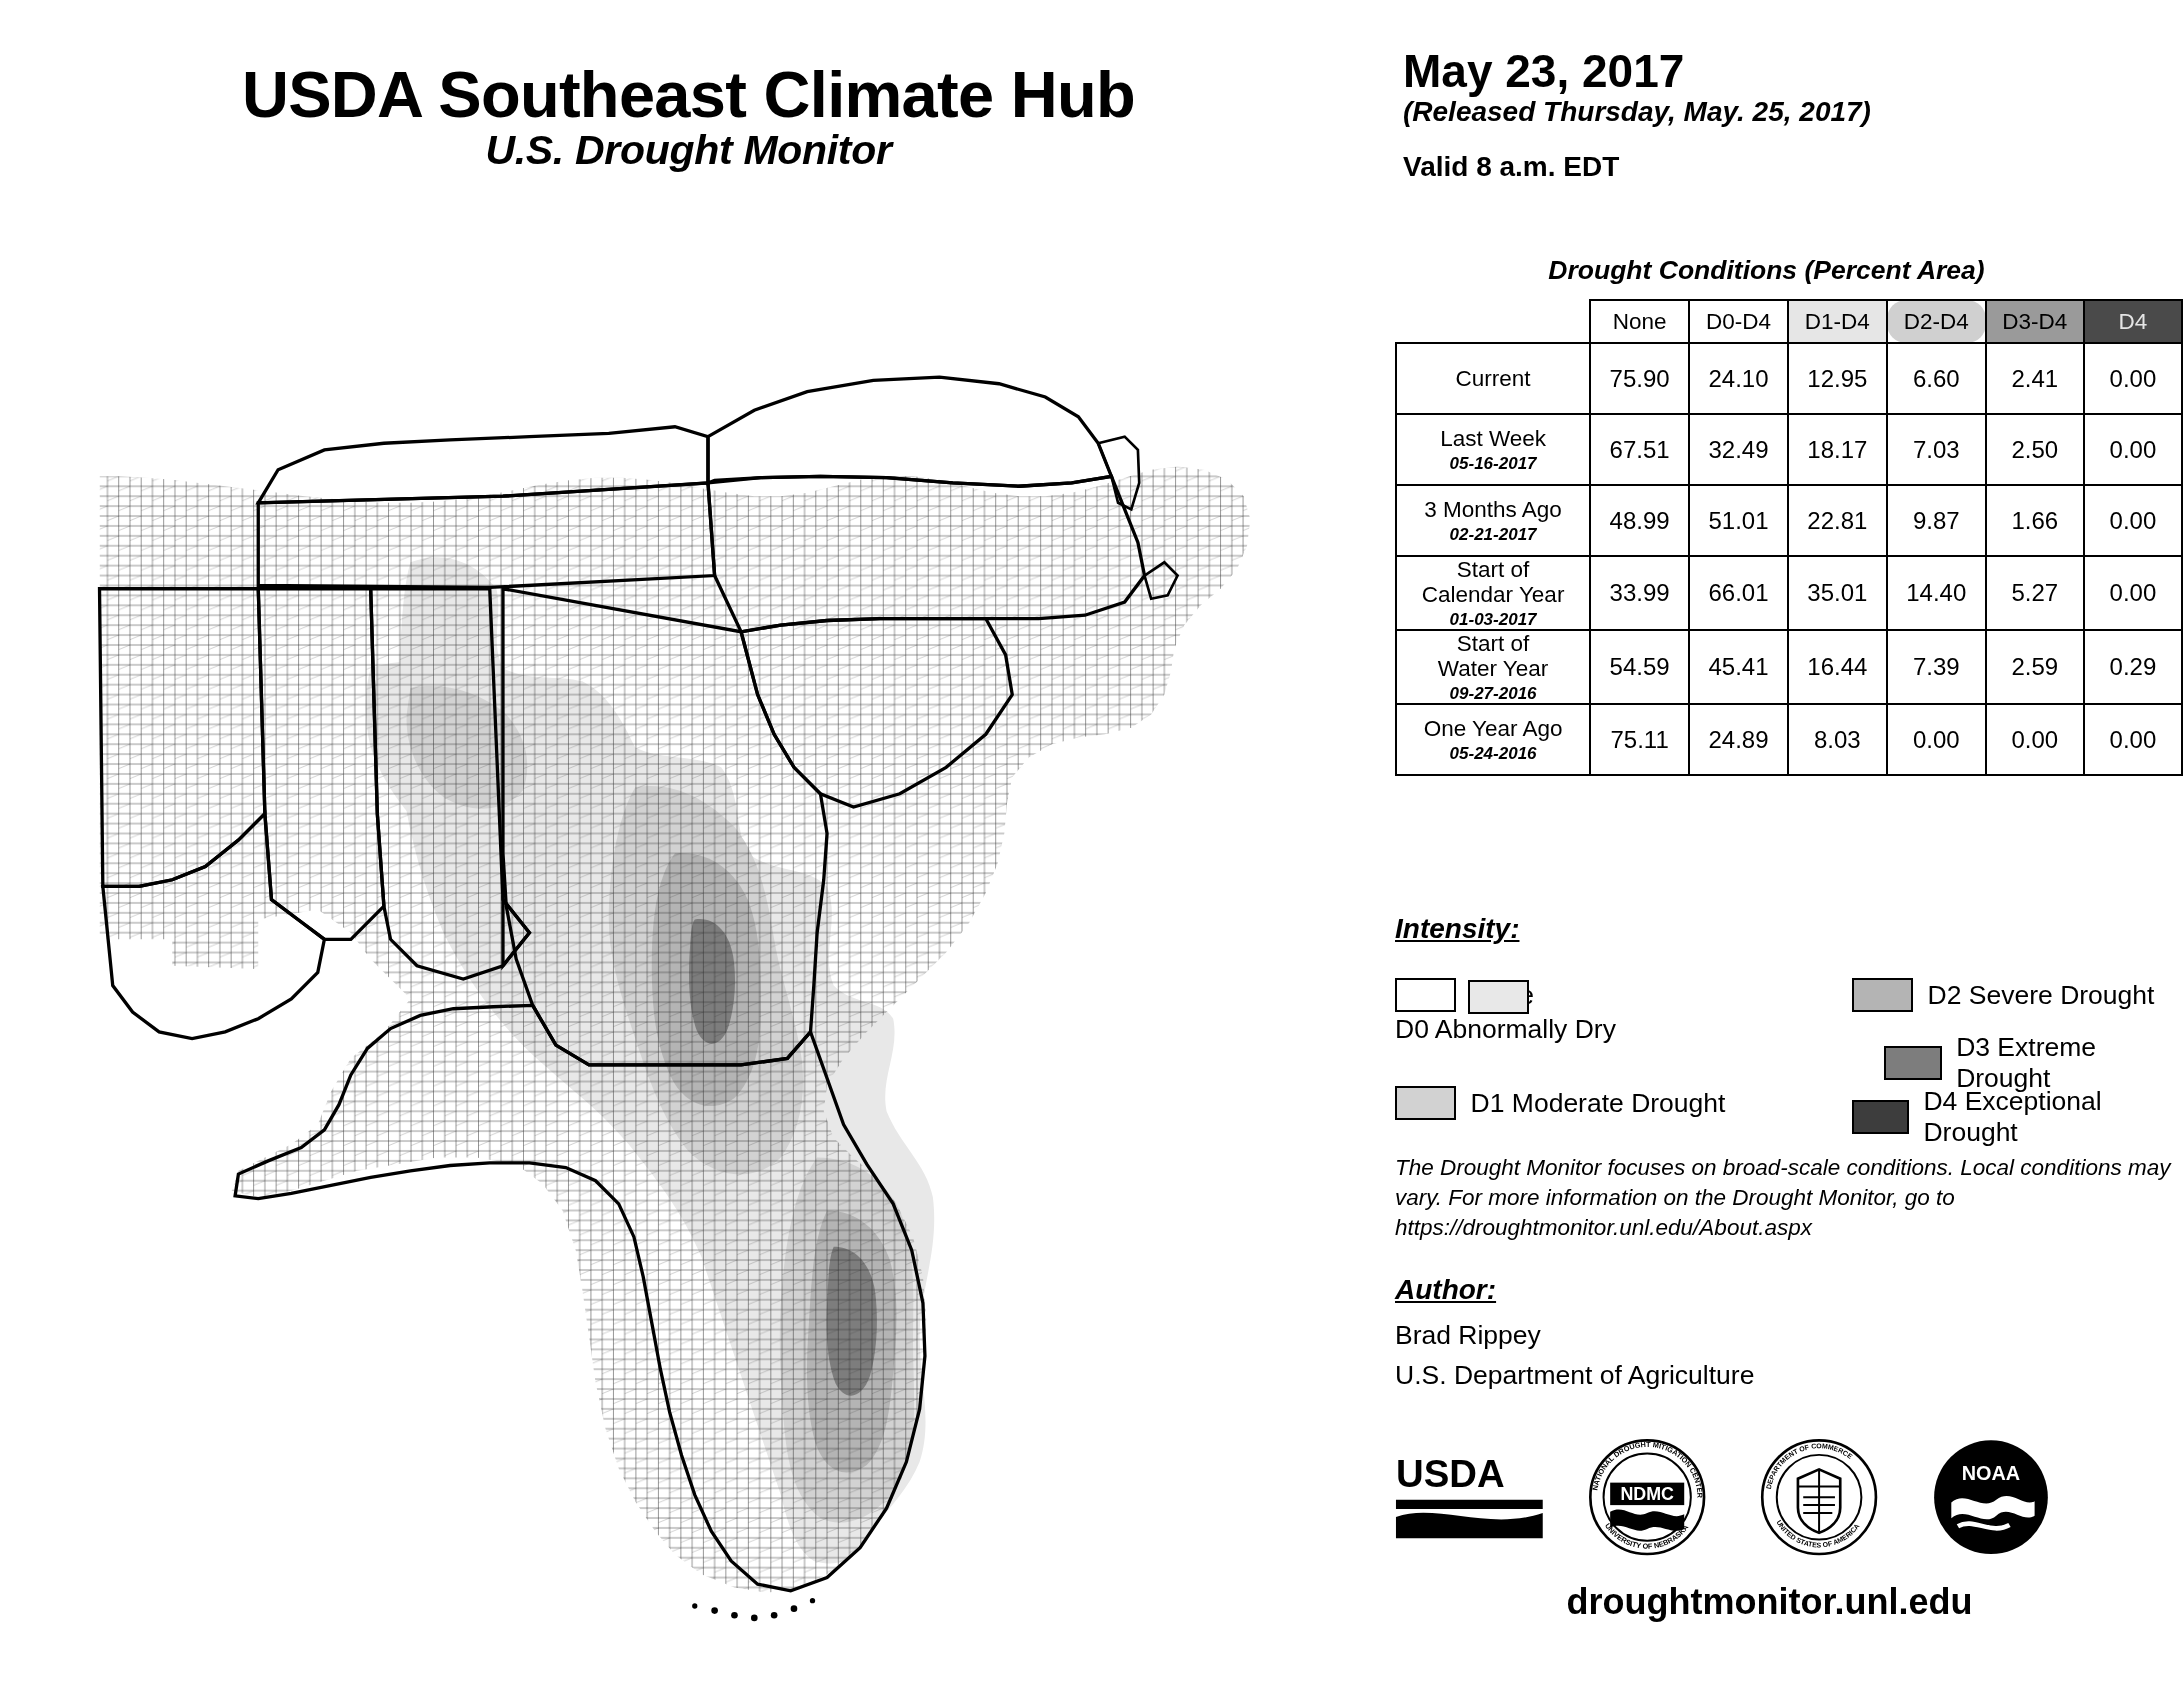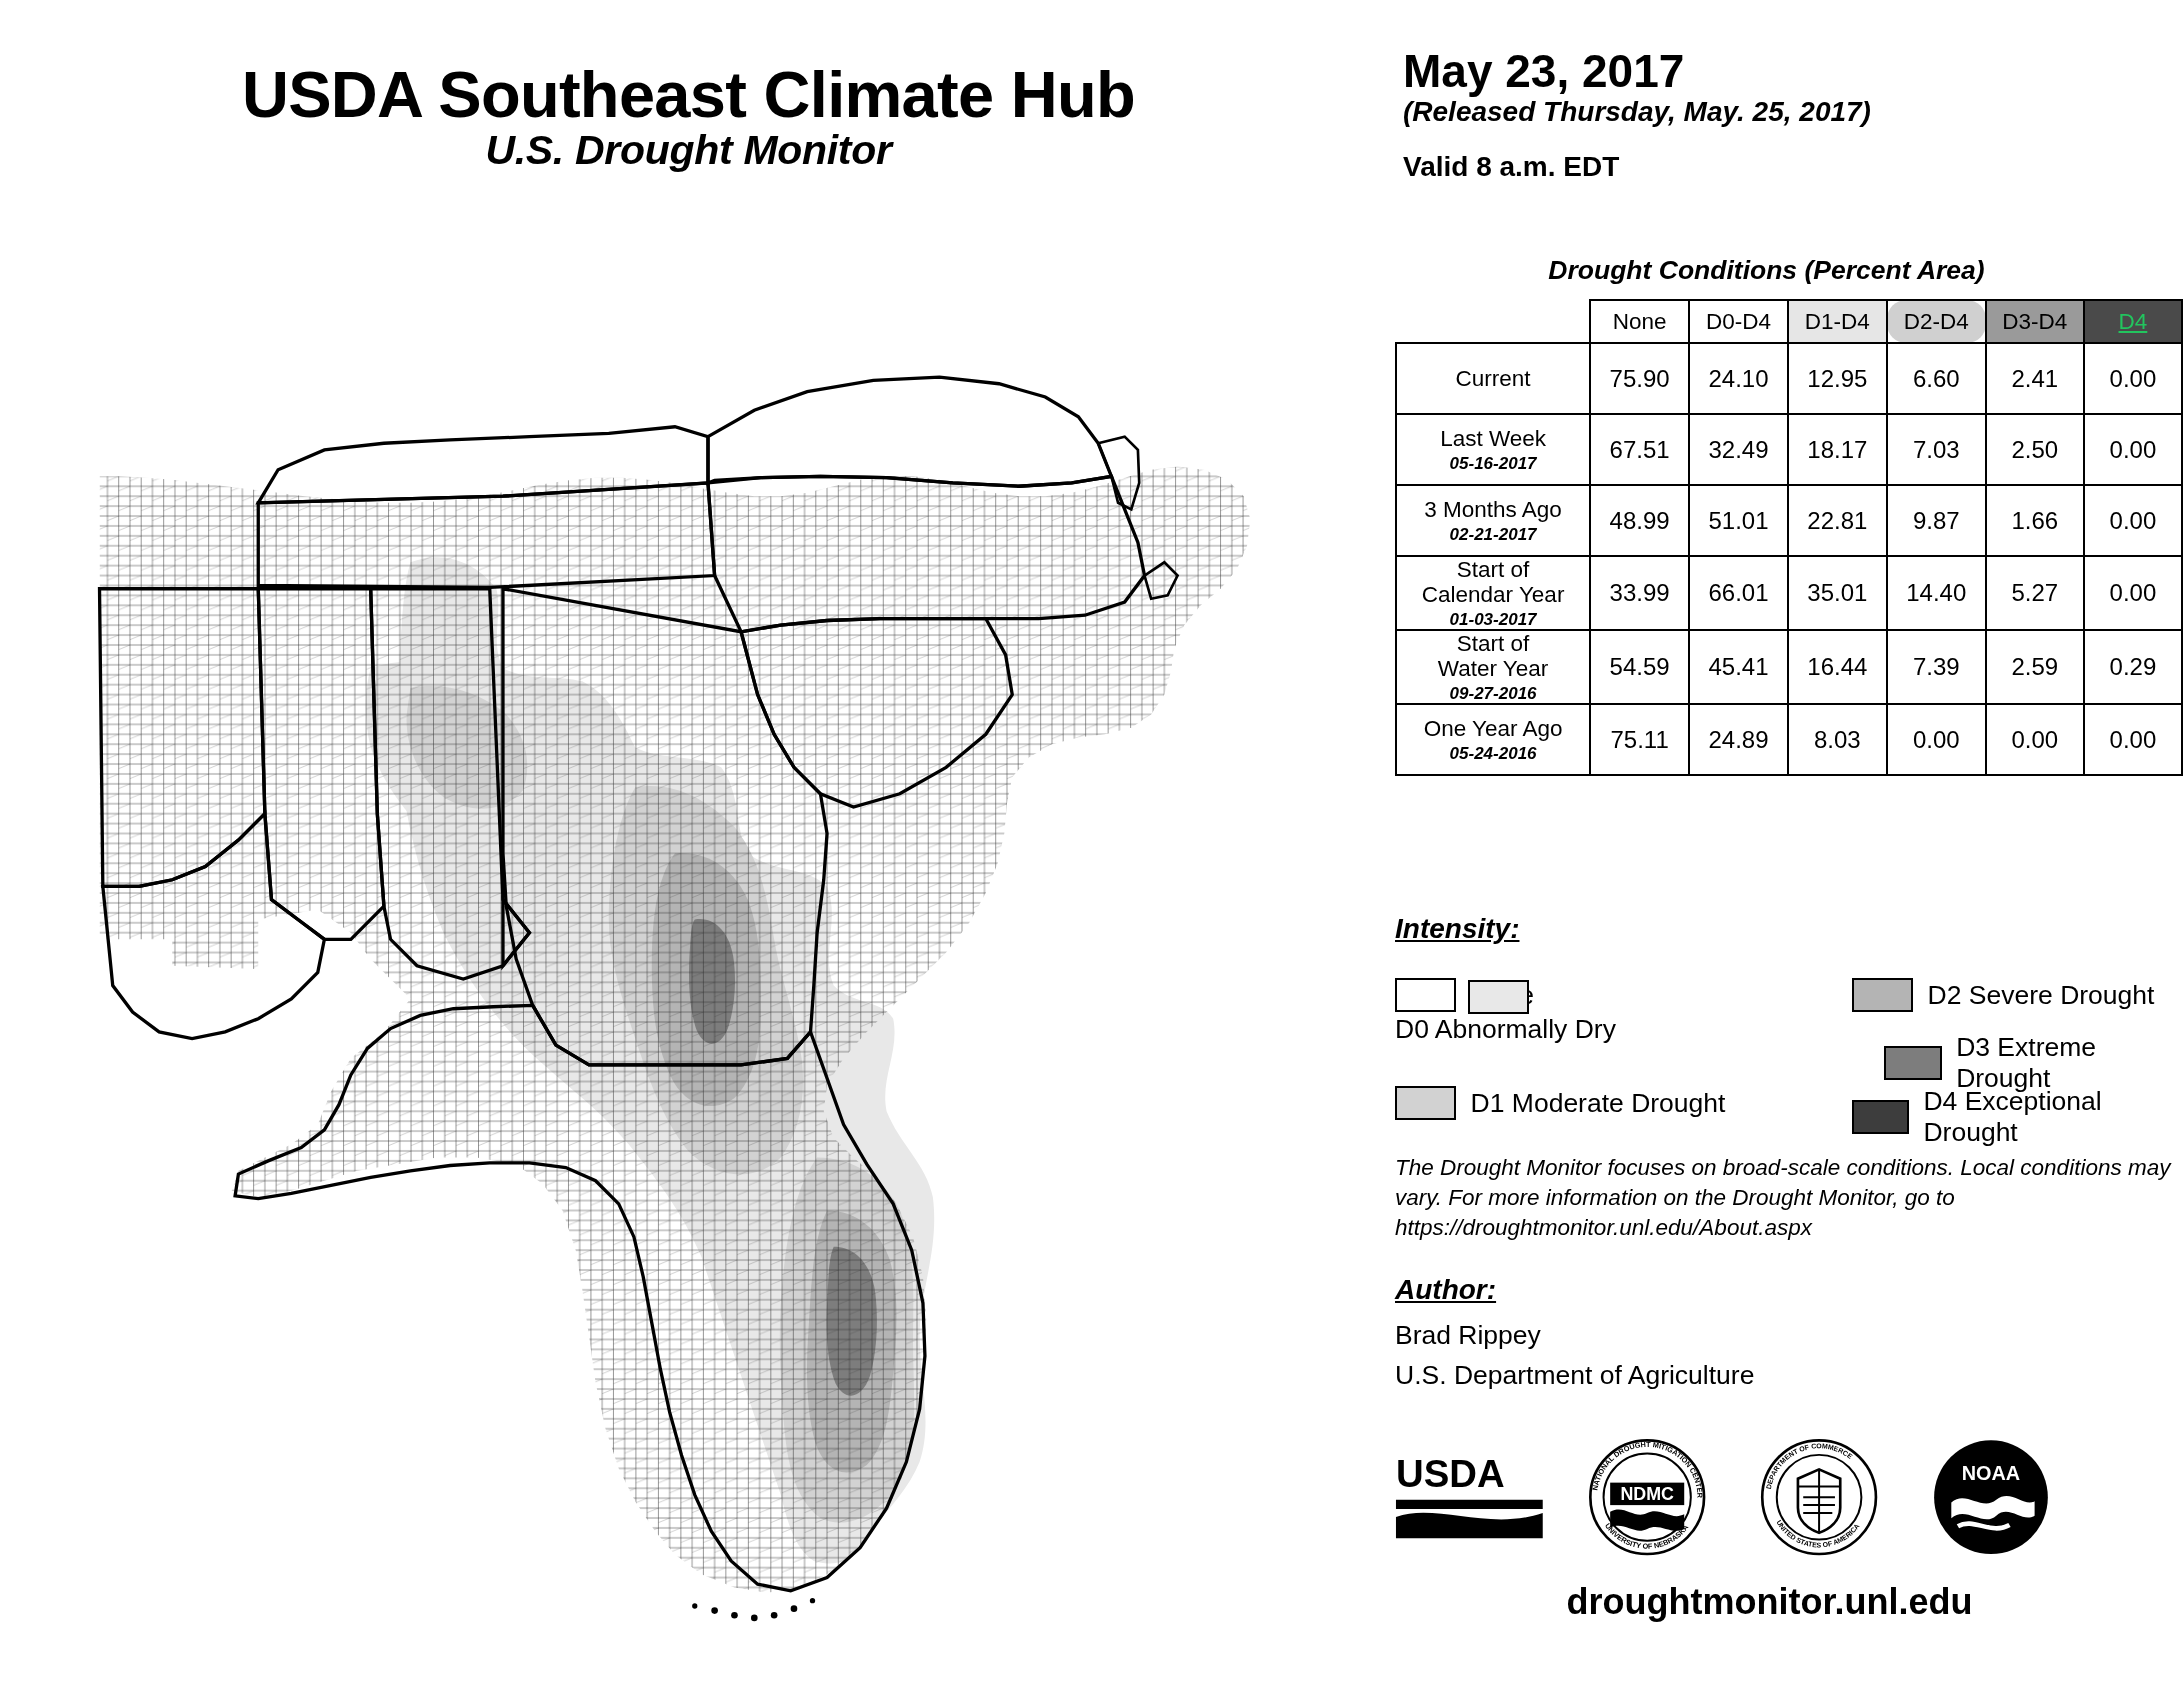--- a/index.html
+++ b/index.html
@@ -110,21 +110,21 @@
     font-size: 22.5px;
   }
   #dm-table thead th.corner {
     border: none;
   }
   th.h-none   { width: 99px; background: #ffffff; }
   th.h-d0     { width: 99px; background: #ffffff; }
   th.h-d1     { width: 99px; background: #e6e6e6; }
   th.h-d2     { width: 99px; background: #d0d0d0; border-radius: 19px; }
   th.h-d3     { width: 99px; background: #9a9a9a; }
-  th.h-d4     { width: 99px; background: #4a4a4a; color: #22c55e; text-decoration: underline; }
+  th.h-d4     { width: 99px; background: #4a4a4a; color: #e5e5e5; }
   td.rowlabel {
     width: 198px;
     height: 69px;
     font-weight: bold;
     font-size: 22.5px;
     line-height: 1.12;
   }
   td.rowlabel .sub {
     display: block;
     font-weight: bold;

